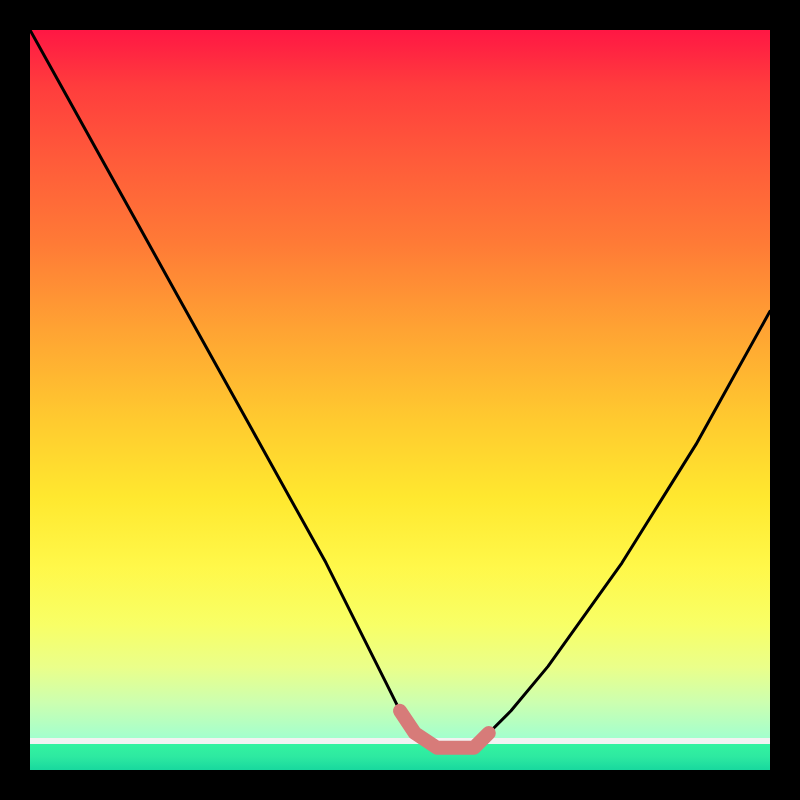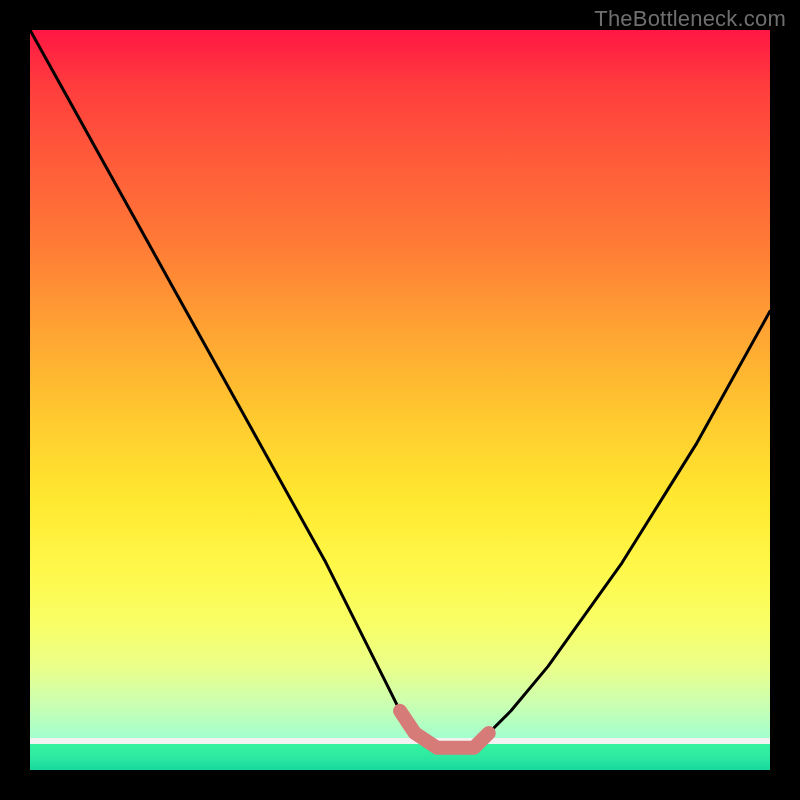--- a/index.html
+++ b/index.html
@@ -84,21 +84,20 @@
     font-size: 22px;
     letter-spacing: 0.2px;
     user-select: none;
   }
 </style>
 </head>
 <body>
 
 <div class="stage">
 
-  <div class="watermark">TheBottleneck.com</div>
 
   <div class="plot">
 
     <div class="gradient"></div>
 
     <div class="white-line"></div>
 
     <div class="green-band"></div>
 
     <svg class="curve" viewBox="0 0 740 740" preserveAspectRatio="none">

